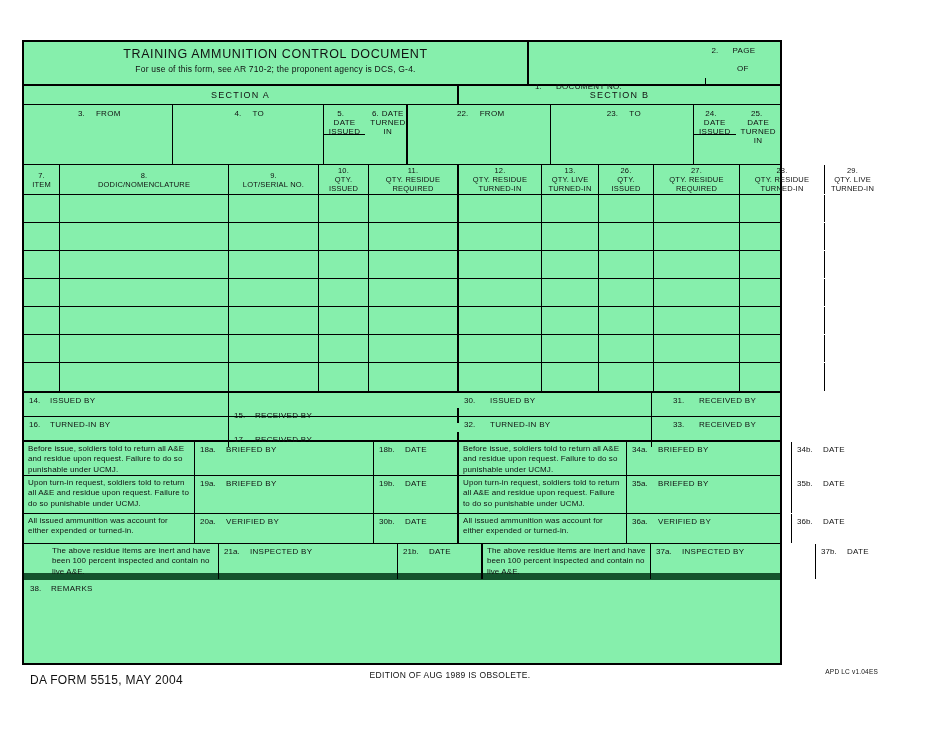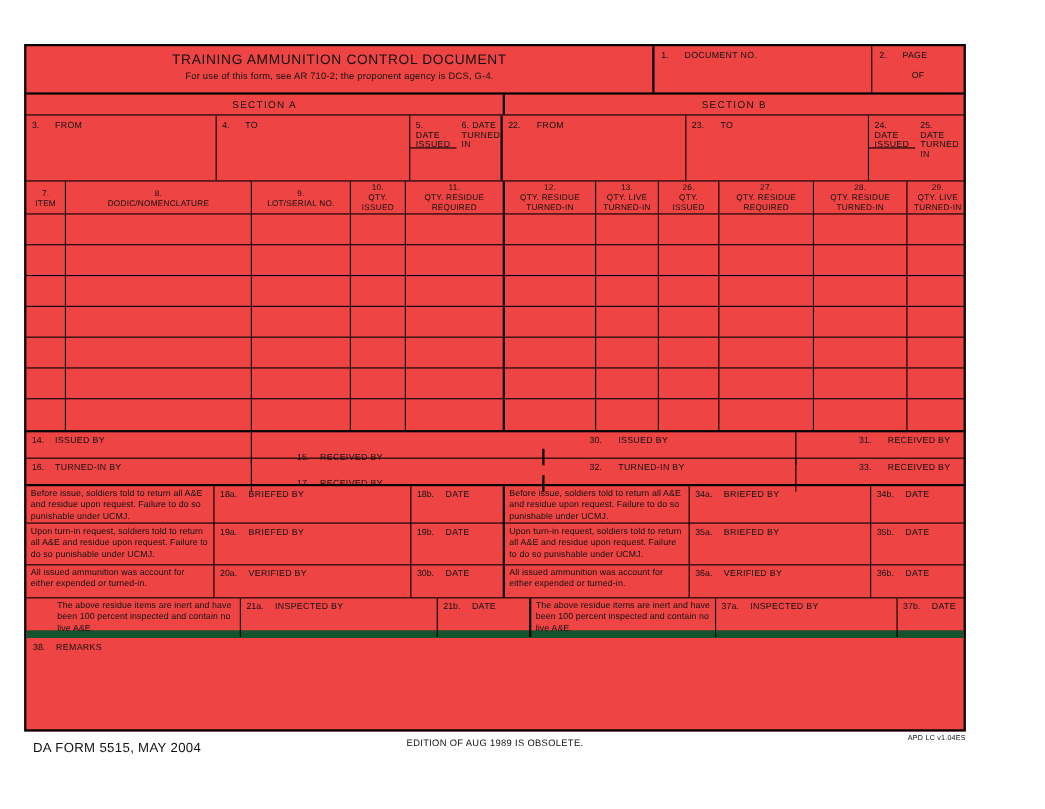--- a/index.html
+++ b/index.html
@@ -1,56 +1,56 @@
 <!DOCTYPE html>
 <html><head>
 <meta charset="utf-8">
 <style>
   html,body{margin:0;padding:0;background:#fff;}
   body{width:950px;height:735px;position:relative;font-family:"Liberation Sans",sans-serif;color:#111;}
   *{box-sizing:border-box;}
-  .form{position:absolute;left:22px;top:40px;width:856px;height:625px;border:2px solid #000;display:flex;flex-direction:column;background:#ef4444;}
+  .form{position:absolute;left:22px;top:40px;width:760px;height:625px;border:2px solid #000;display:flex;flex-direction:column;background:#86efac;}
   .num{display:inline-block;min-width:13px;margin-right:8px;}
   .num.wide{min-width:18px;}
   .tight .num{min-width:0;margin-right:3px;}
   .lbl{letter-spacing:.3px;}
   
   .header-row{display:flex;height:44px;border-bottom:2px solid #000;}
   .title-cell{width:574px;border-right:2px solid #000;text-align:center;padding-top:5px;}
   .title{font-size:12.5px;letter-spacing:.6px;}
   .subtitle{font-size:8.5px;margin-top:3px;letter-spacing:.2px;}
-  .docno-cell{width:199px;border-right:1px solid #000;padding:4px 6px;font-size:8px;}
+  .docno-cell{width:199px;border-right:1px solid #000;padding:4px 6px;font-size:8px;margin-top:36px;}
   .page-cell{width:83px;padding:4px 6px;font-size:8px;}
   .page-of{text-align:center;margin-top:9px;letter-spacing:.3px;}
   
   .section-band{display:flex;height:19px;border-bottom:1px solid #000;font-size:9px;}
   .section-band div{display:flex;align-items:center;justify-content:center;letter-spacing:1.2px;}
   .band-a{width:435px;border-right:2px solid #000;}
   .band-b{flex:1;}
   
-  .fromto-row{display:flex;height:60px;border-bottom:1px solid #000;font-size:8px;}
+  .fromto-row{display:flex;height:60px;border-bottom:1px solid #000;font-size:8px;text-align:center;}
   .ft-cell{padding:4px 5px;border-right:1px solid #000;}
   .ft-cell.hr{border-right:2px solid #000;}
   .ft-cell:last-child{border-right:none;}
   .date-stack{display:flex;flex-direction:row;padding:0;}
   .date-stack .half{height:30px;padding:4px 5px;}
   .date-stack .half.top{border-bottom:1px solid #000;}
   
   .table-header{display:grid;height:30px;border-bottom:1px solid #000;font-size:7.5px;text-align:center;}
   .th{border-right:1px solid #000;display:flex;flex-direction:column;justify-content:center;line-height:1.2;letter-spacing:.2px;}
   .th:last-child{border-right:none;}
   .th.hr{border-right:2px solid #000;}
   .table-body{border-bottom:2px solid #000;}
   .tr{display:grid;height:28px;border-bottom:1px solid #000;}
   .tr:last-child{border-bottom:none;}
   .td{border-right:1px solid #000;}
   .td:last-child{border-right:none;}
   .td.hr{border-right:2px solid #000;}
   
-  .sig-row{display:grid;height:24px;border-bottom:1px solid #000;font-size:8px;gap:36px;}
+  .sig-row{display:grid;height:24px;border-bottom:1px solid #000;font-size:8px;}
   .sig-row.last{height:25px;border-bottom:2px solid #000;}
   .sig-cell{border-right:1px solid #000;padding:3px 5px;}
   .sig-cell:last-child{border-right:none;margin-left:16px;}
   .sig-cell.hr{border-right:2px solid #000;margin-top:15px;}
   
   .cert-row{display:grid;border-bottom:1px solid #000;font-size:8px;}
   .cert-row.last{border-bottom:7px solid #14532d;padding-left:24px;}
   .cert-text{border-right:1px solid #000;padding:2px 4px;line-height:1.3;letter-spacing:.1px;}
   .cert-field{border-right:1px solid #000;padding:3px 5px;}
   .cert-cell-last{padding:3px 5px;}

